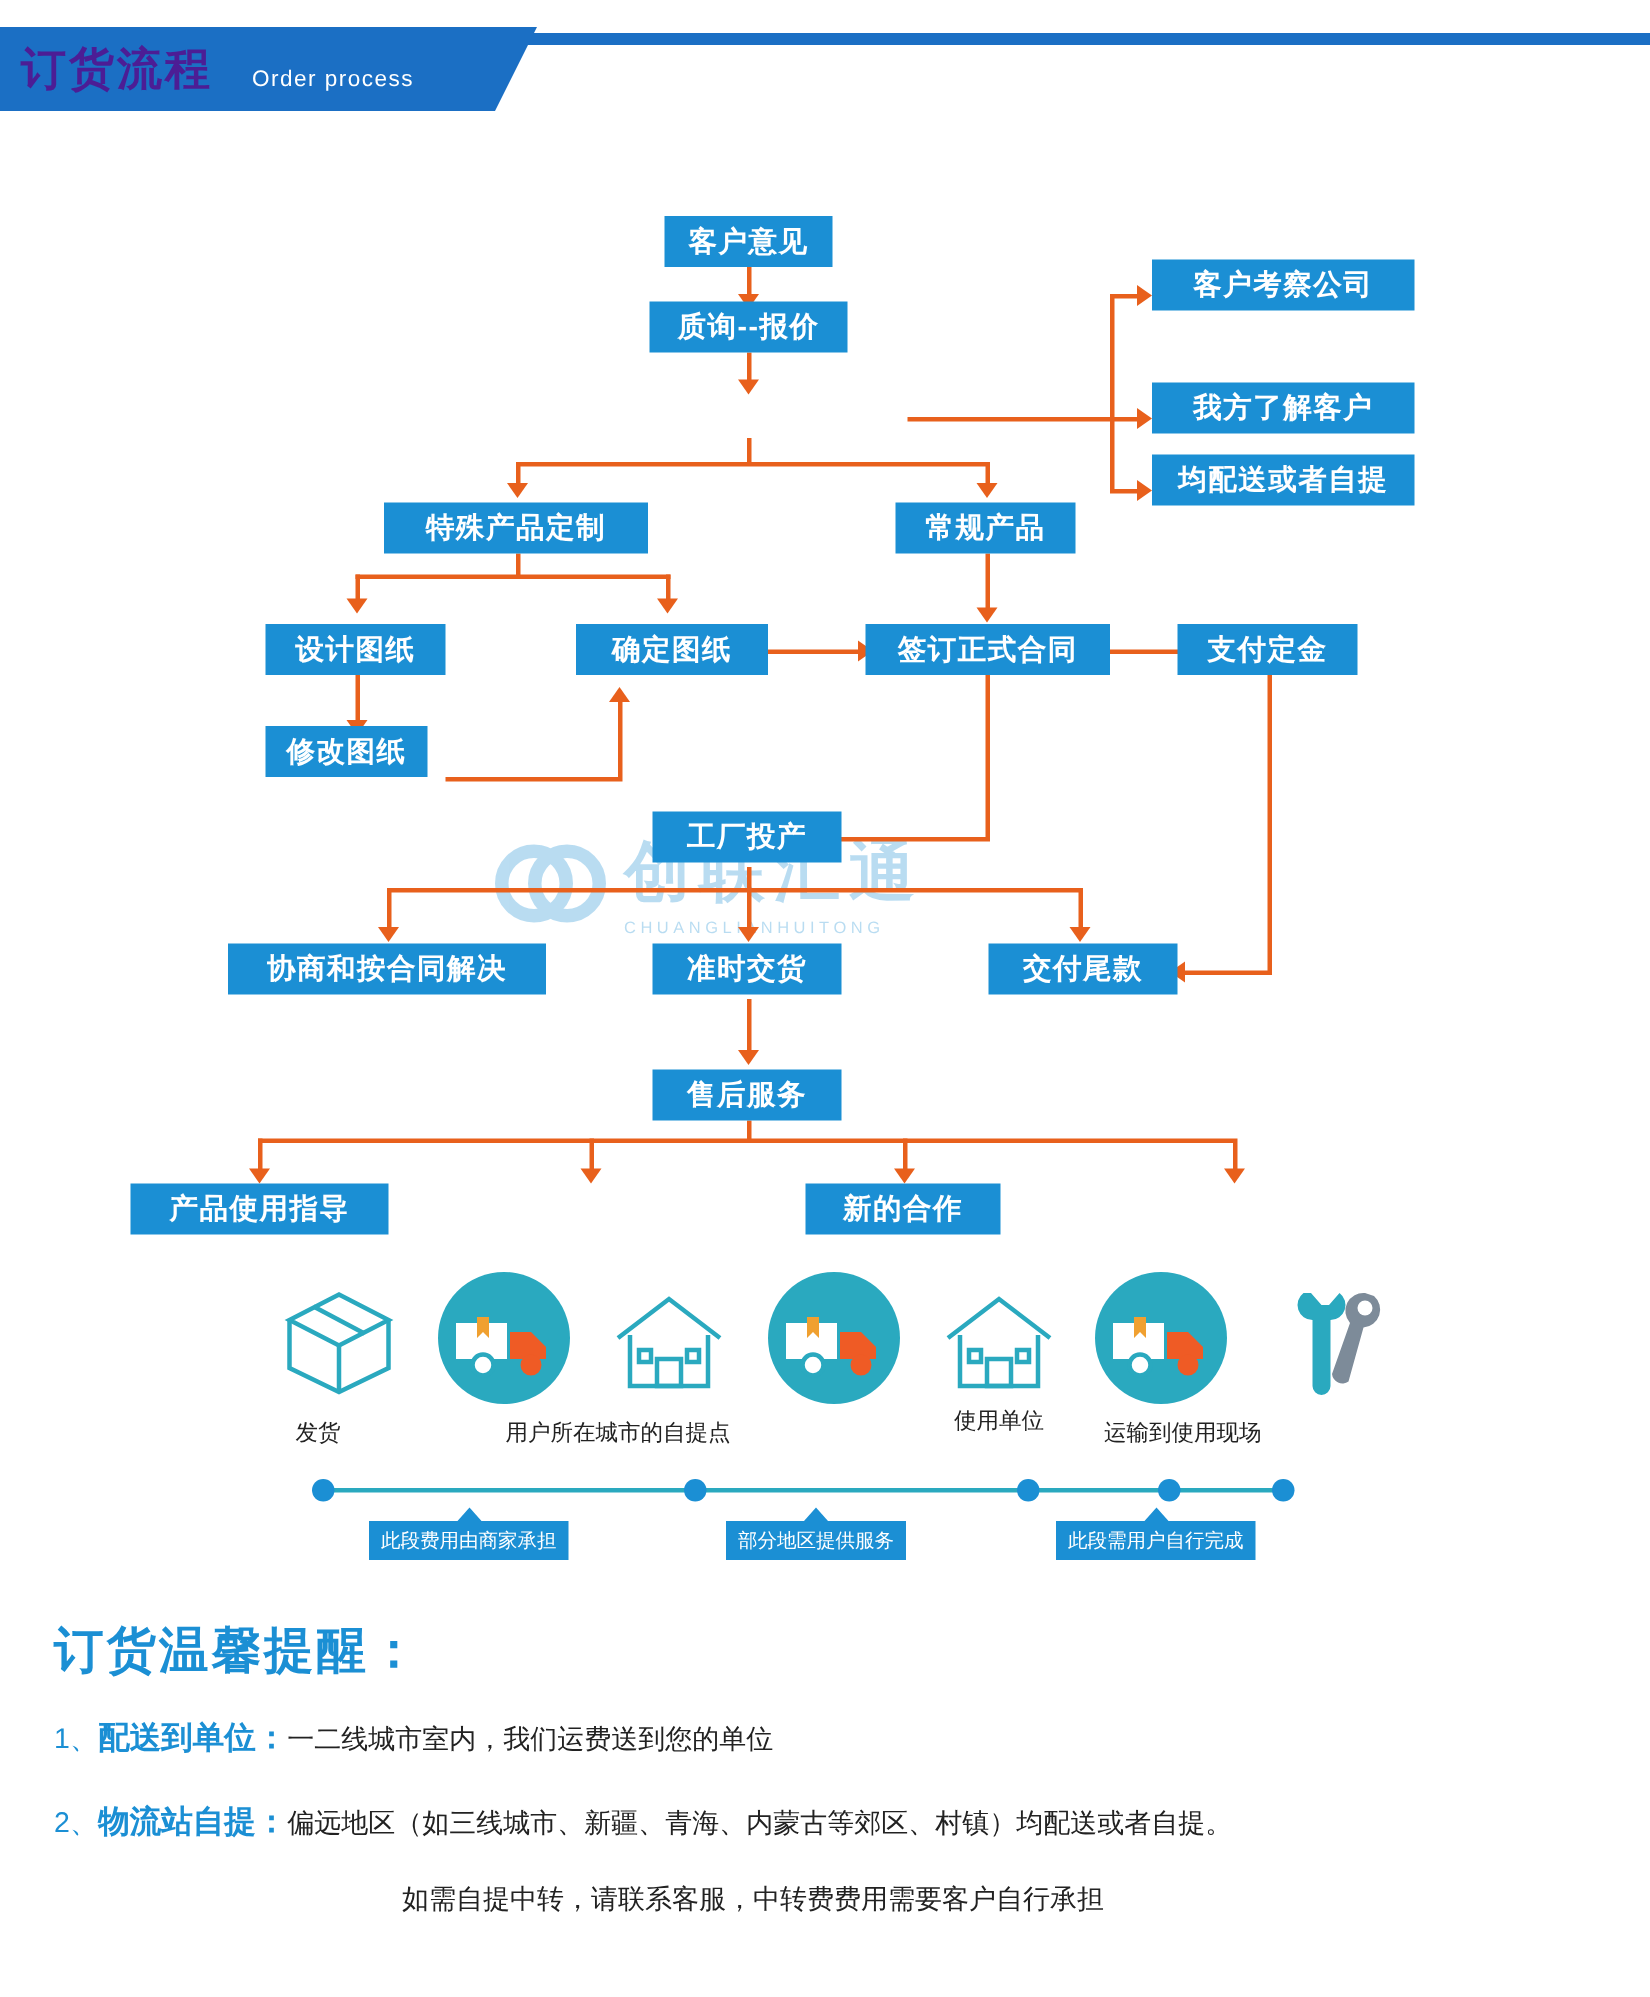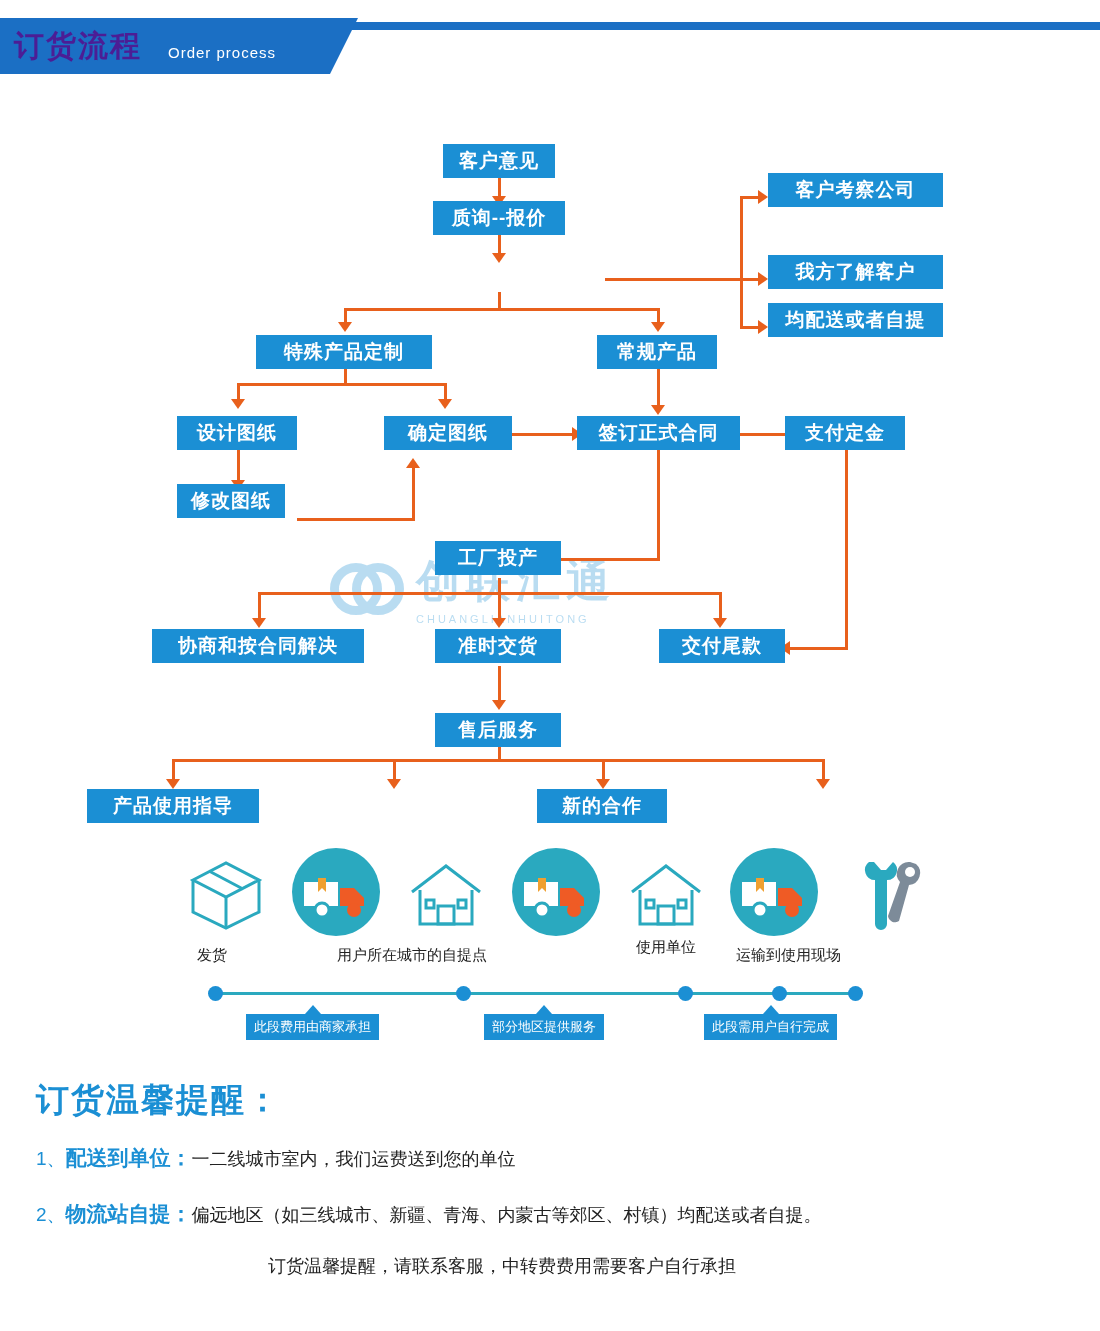--- a/index.html
+++ b/index.html
@@ -341,14 +341,14 @@
   <div class="notes-title">订货温馨提醒：</div>
 
   <div class="note-row" style="top:66px;">
     <span class="idx">1、</span><span class="k">配送到单位：</span><span class="v">一二线城市室内，我们运费送到您的单位</span>
   </div>
 
   <div class="note-row" style="top:122px;">
     <span class="idx">2、</span><span class="k">物流站自提：</span><span class="v">偏远地区（如三线城市、新疆、青海、内蒙古等郊区、村镇）均配送或者自提。</span>
   </div>
 
-  <div class="note-sub" style="top:176px;">订货温馨提醒，请联系客服，中转费费用需要客户自行承担</div>
+  <div class="note-sub" style="top:176px;">如需自提中转，请联系客服，中转费费用需要客户自行承担</div>
 </div>
 
 </body></html>

